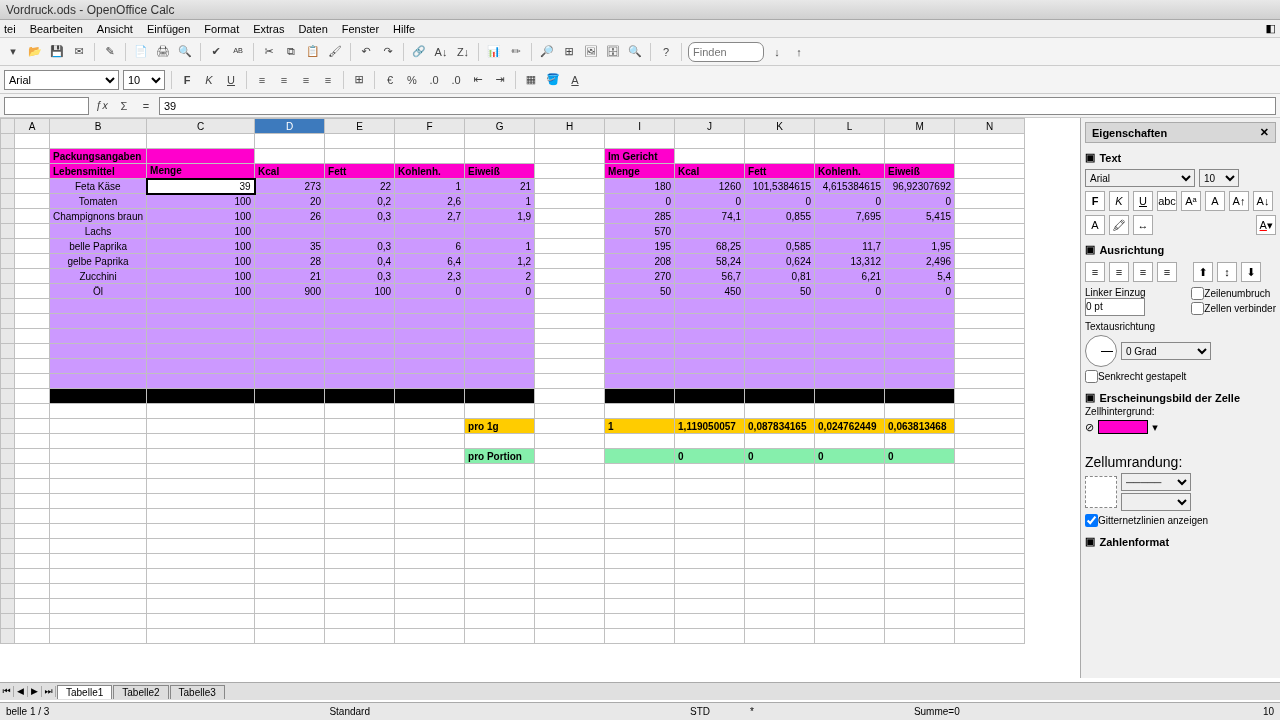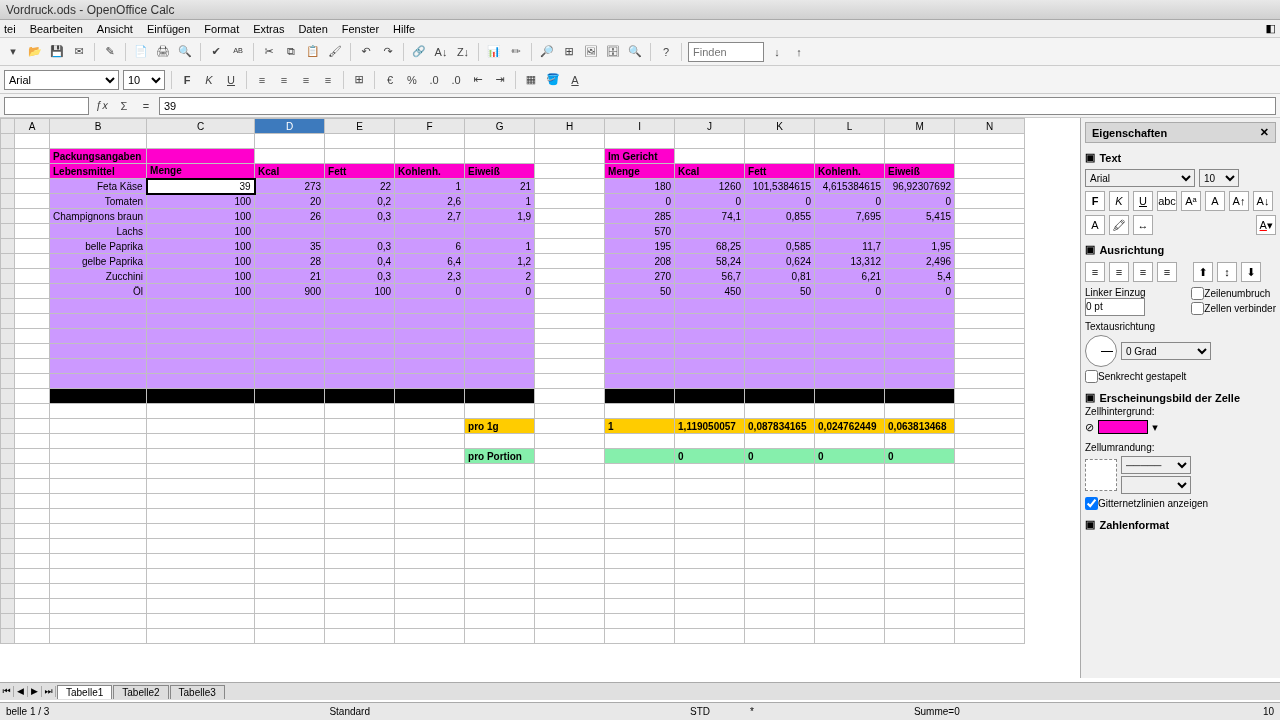--- a/index.html
+++ b/index.html
@@ -30,21 +30,21 @@
 .sidebar { width: 200px; background: #f0f0f0; border-left: 1px solid #aaa; padding: 4px; font-size: 11px; }
 
 
 table.sheet { border-collapse: collapse; table-layout: fixed; }
 .sheet th, .sheet td { border: 1px solid #c0c0c0; height: 15px; font-size: 10px; overflow: hidden; white-space: nowrap; }
 .sheet th { background: #e8e8e8; font-weight: normal; text-align: center; }
 .colhead { height: 16px; }
 .rowhead { width: 14px; text-align: center; background: #e8e8e8; }
 .colhead.sel { background: #3d7abd; color: #fff; }
 .cell { padding: 0 3px; text-align: right; }
-.cell.left { text-align: right; }
+.cell.left { text-align: center; }
 .cell.purple { background: #cc99ff; }
 .cell.magenta { background: #ff00cc; color: #000; font-weight: bold; text-align: left; }
 .cell.black { background: #000; }
 .cell.yellow { background: #ffff00; text-align: left; font-weight: bold; }
 .cell.lime { background: #ccff00; }
 .cell.orange { background: #ffcc00; text-align: left; font-weight: bold; }
 .cell.red { background: #86efac; color: #000; text-align: left; font-weight: bold; }
 .cell.active { background: #fff !important; border: 2px solid #000 !important; }
 
 
@@ -123,21 +123,21 @@
   <span class="tb-btn">✏</span>
   <span class="tb-sep"></span>
   <span class="tb-btn">🔎</span>
   <span class="tb-btn">⊞</span>
   <span class="tb-btn">🖼</span>
   <span class="tb-btn">🗄</span>
   <span class="tb-btn">🔍</span>
   <span class="tb-sep"></span>
   <span class="tb-btn">?</span>
   <span class="tb-sep"></span>
-  <input class="tb-input" style="width: 76px;" placeholder="Finden">
+  <input class="tb-input" style="width: 76px; border-radius: 7px;" placeholder="Finden">
   <span class="tb-btn">↓</span>
   <span class="tb-btn">↑</span>
 </div>
 
 <div class="toolbar">
   <select class="tb-select" style="width:115px"><option>Arial</option></select>
   <select class="tb-select" style="width:42px"><option>10</option></select>
   <span class="tb-sep"></span>
   <span class="tb-btn">
       <b>F</b>
@@ -867,21 +867,21 @@
       <div class="side-sec-hd">
           <span>▣</span>
           <span>Erscheinungsbild der Zelle</span>
         </div>
       <div style="font-size:10px">Zellhintergrund:</div>
       <div class="side-row">
         <span>⊘</span>
         <div class="swatch"></div>
         <span>▾</span>
       </div>
-      <div style="font-size:10px;margin-top:8px">Zellumrandung:</div>
+      <div style="font-size:14px;margin-top:20px">Zellumrandung:</div>
       <div class="side-row">
         <div class="border-prev"></div>
         <div style="display:flex;flex-direction:column;gap:2px">
           <select class="side-input" style="width:70px"><option>─────</option></select>
           <select class="side-input" style="width:70px"><option></option></select>
         </div>
       </div>
       <label class="chk">
           <input type="checkbox" checked="" style="">
           <span>Gitternetzlinien anzeigen</span>

